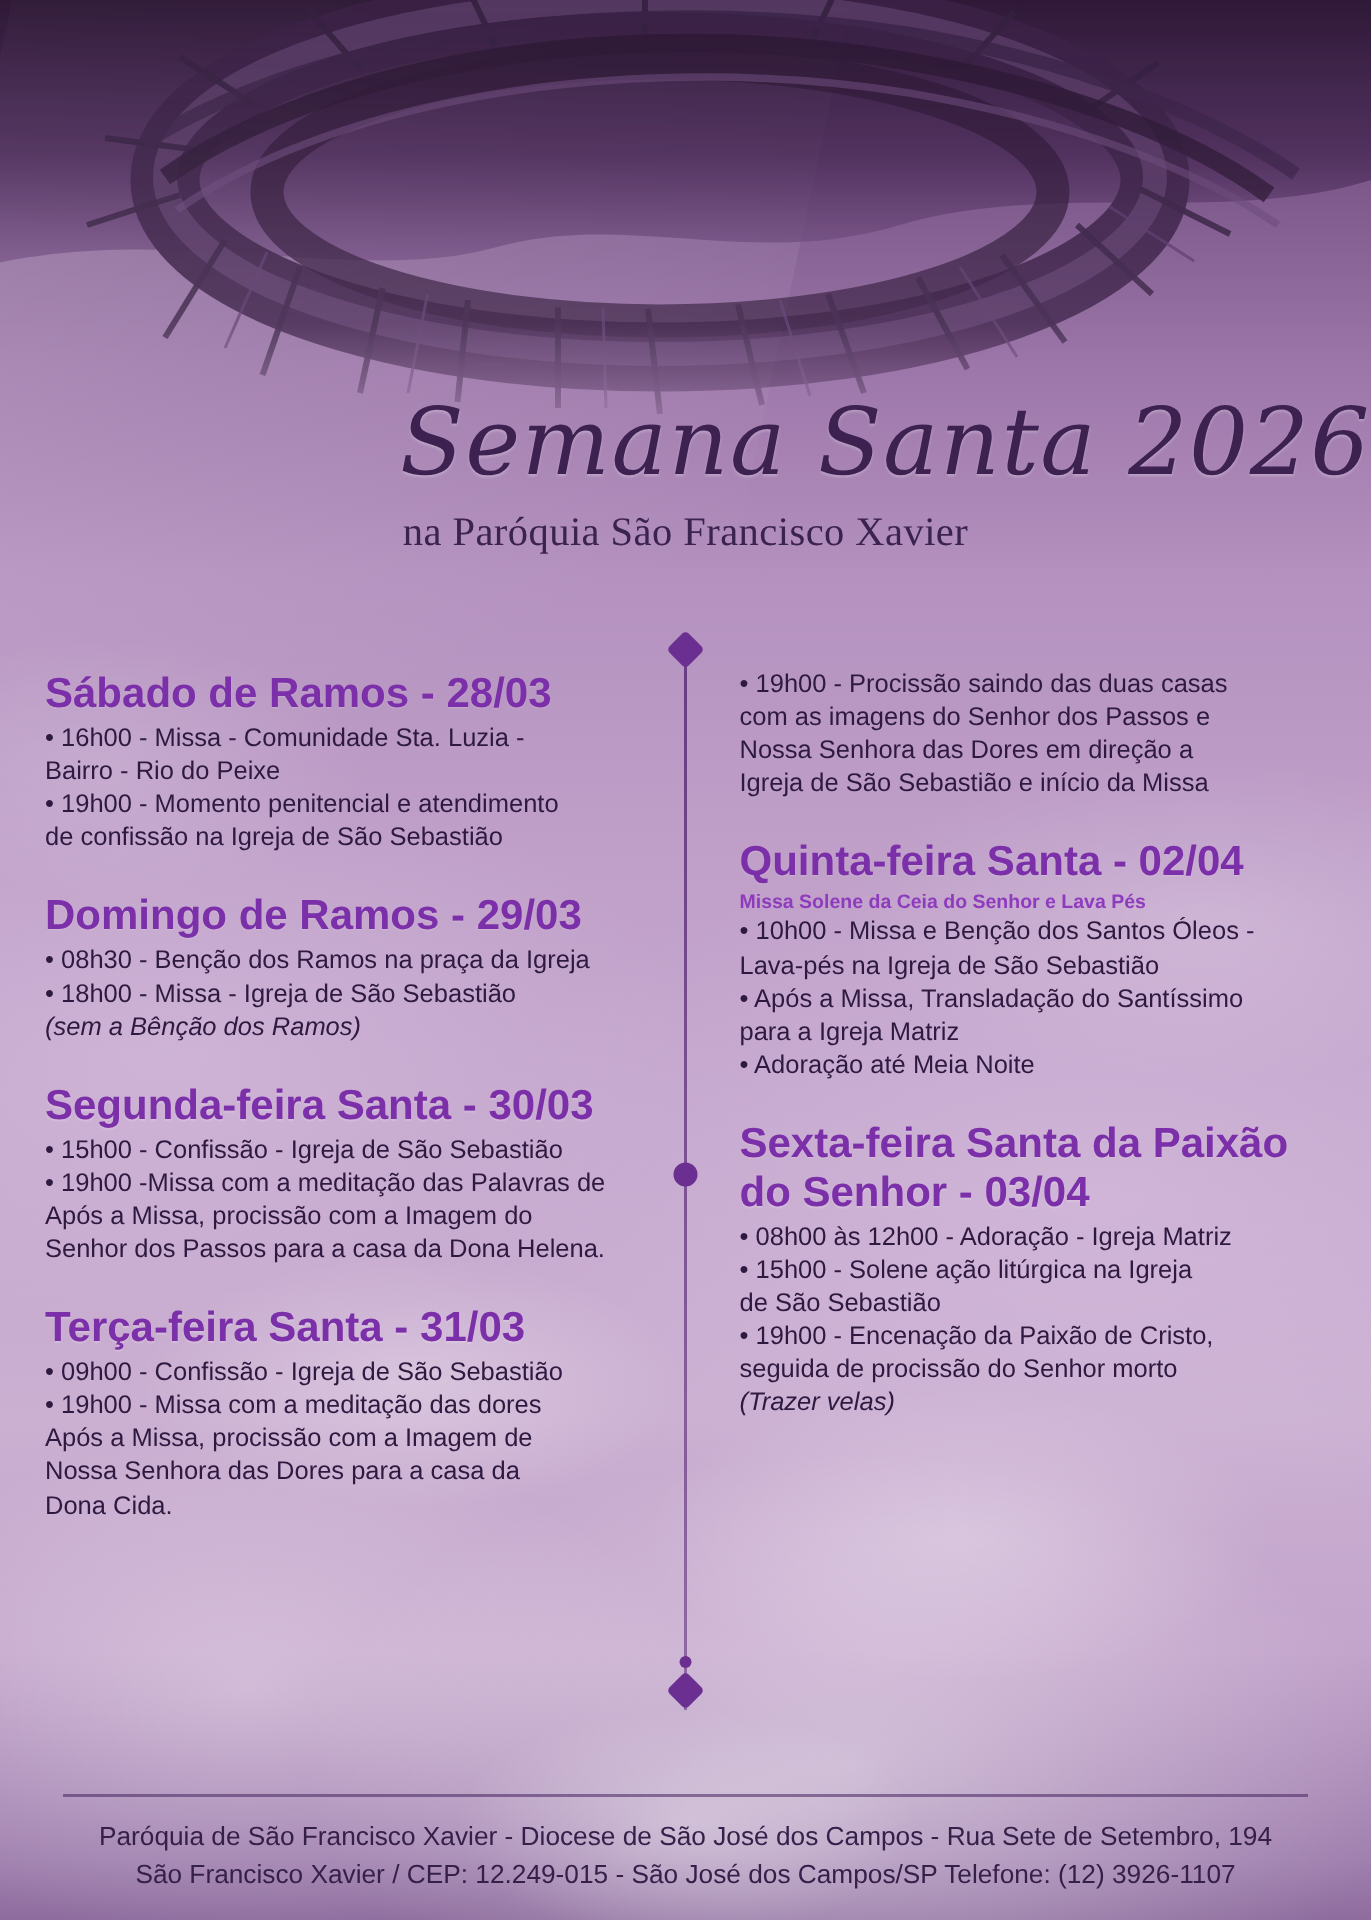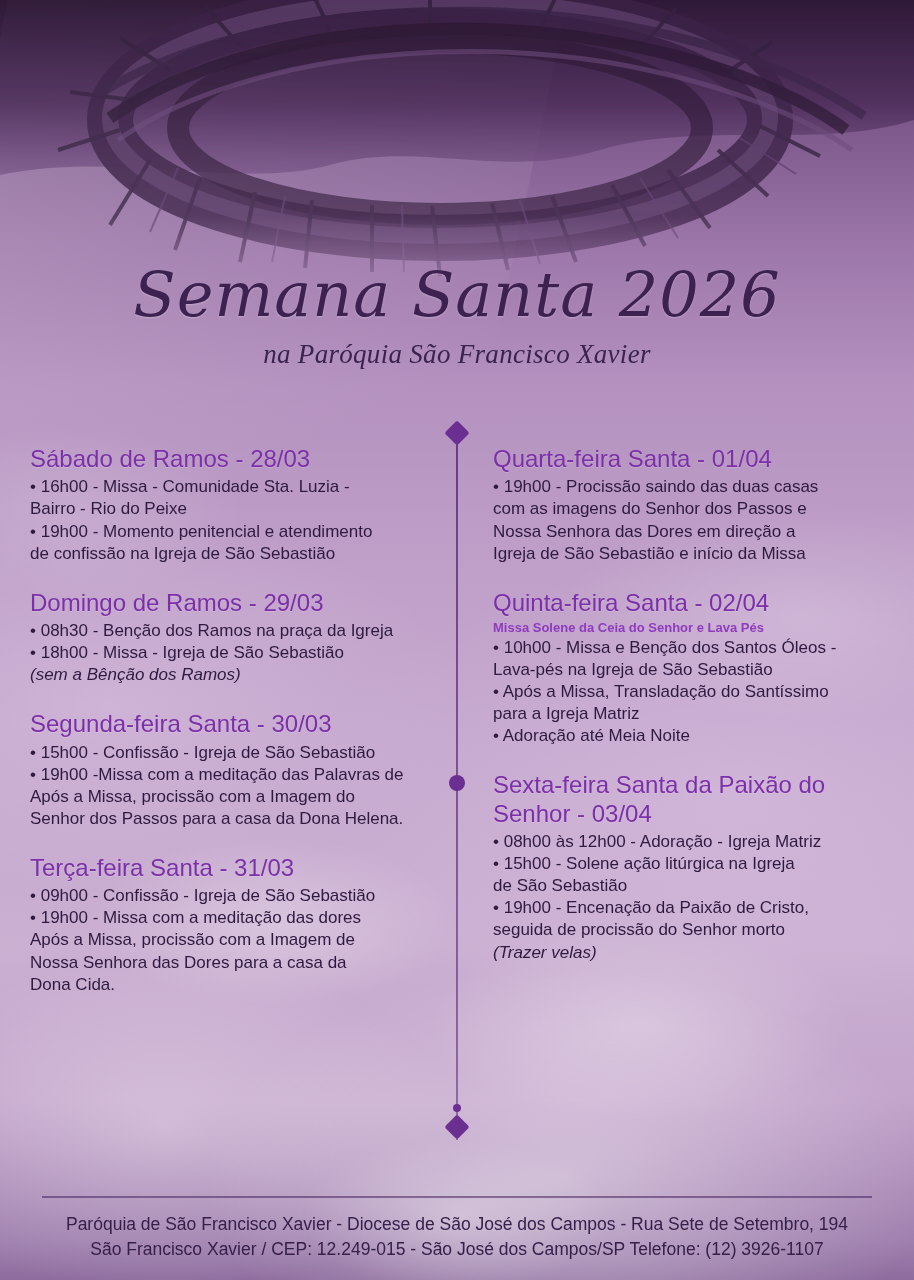--- a/index.html
+++ b/index.html
@@ -57,43 +57,43 @@
     text-align:center;
   }
   #main-title {
     font-family:"DejaVu Serif", serif;
     font-style:italic;
     font-size:62px;
     line-height:1.05;
     color:#3d2150;
     letter-spacing:1px;
     text-shadow:0 1px 2px rgba(255,255,255,0.25);
+    text-align:right;
   }
   #subtitle {
     margin-top:12px;
     font-family:"Liberation Serif", serif;
     font-size:27px;
     color:#3b2350;
     letter-spacing:0.3px;
-    font-style:italic;
   }
 
   
   #columns {
     position:absolute; top:445px; left:0; width:914px; height:710px;
     display:flex;
   }
   .col { width:457px; padding:0 26px; }
   .col.left { padding-left:30px; padding-right:24px; }
   .col.right { padding-left:36px; padding-right:22px; }
 
   .entry { margin-bottom:24px; }
   .entry-title {
-    font-size:24px;
-    font-weight:normal;
+    font-size:28px;
+    font-weight:bold;
     color:#7b2fa8;
     line-height:1.18;
     margin-bottom:3px;
     text-shadow:0 1px 1px rgba(255,255,255,0.18);
   }
   .entry-sub {
     font-size:13px;
     font-weight:bold;
     color:#8e3bbd;
     margin-bottom:2px;
@@ -260,21 +260,20 @@
           <span class="line">Nossa Senhora das Dores para a casa da</span>
           <span class="line">Dona Cida.</span>
         </div>
       </div>
 
     </div>
 
     <div class="col right">
 
       <div class="entry">
-        <div class="entry-title">Quarta-feira Santa - 01/04</div>
         <div class="entry-body">
           <span class="line">• 19h00 - Procissão saindo das duas casas</span>
           <span class="line">com as imagens do Senhor dos Passos e</span>
           <span class="line">Nossa Senhora das Dores em direção a</span>
           <span class="line">Igreja de São Sebastião e início da Missa</span>
         </div>
       </div>
 
       <div class="entry">
         <div class="entry-title">Quinta-feira Santa - 02/04</div>

